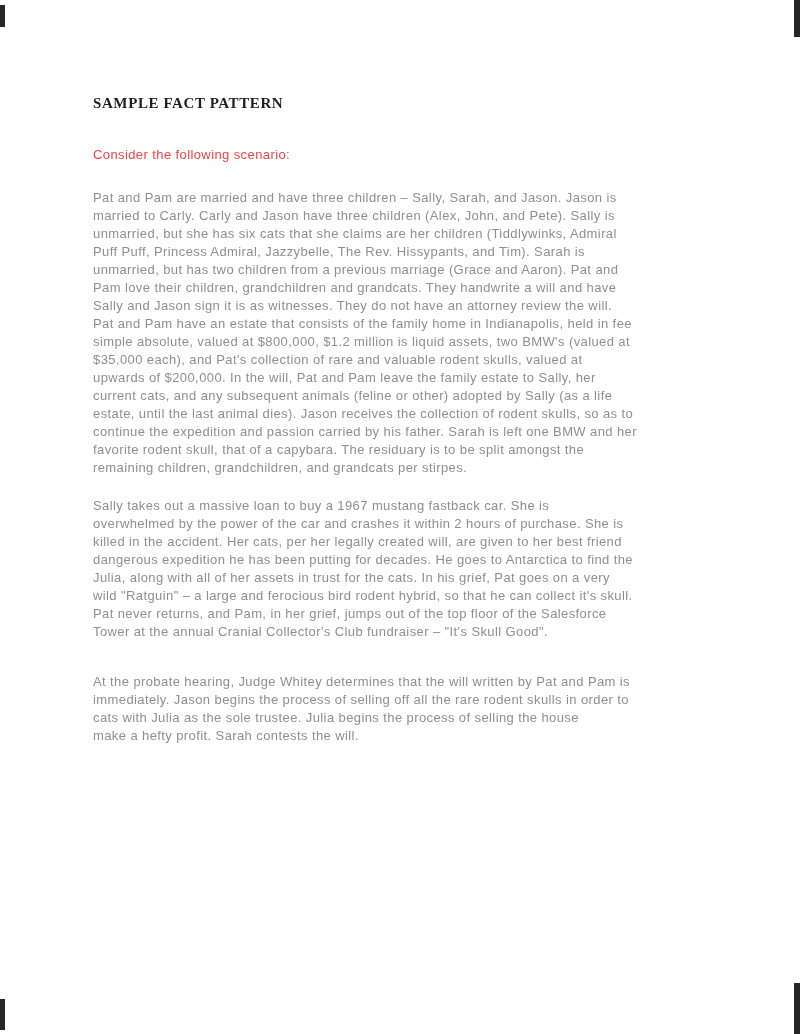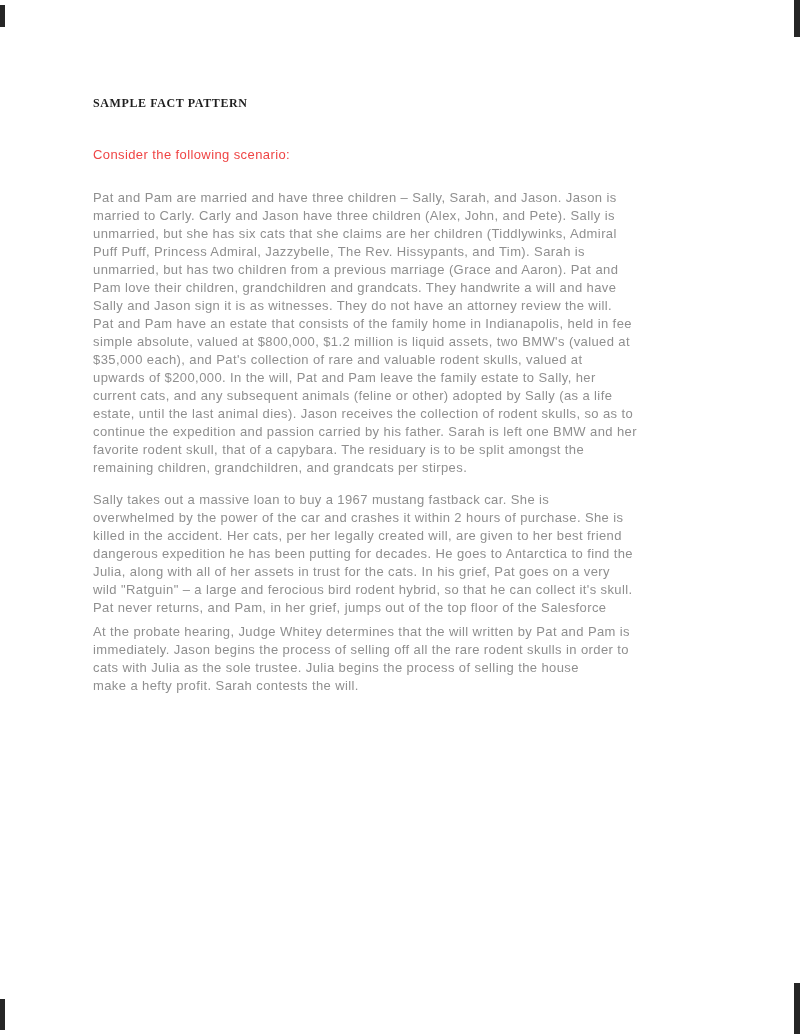--- a/index.html
+++ b/index.html
@@ -17,21 +17,21 @@
   .page {
     position: absolute;
     left: 93px;
     top: 94px;
     width: 660px;
   }
   .doc-title {
     margin: 0;
     font-family: "Liberation Serif", serif;
     font-weight: bold;
-    font-size: 12px;
+    font-size: 15px;
     line-height: 18px;
     letter-spacing: 0.6px;
     color: #1f1f1f;
   }
   .intro {
     margin: 34px 0 0 0;
     font-size: 13px;
     line-height: 18px;
     letter-spacing: 0.4px;
     color: #ef4444;
@@ -41,22 +41,22 @@
   }
   .paragraph .line {
     white-space: pre;
     font-size: 13px;
     line-height: 18px;
     letter-spacing: 0.4px;
     color: #8f8f8f;
   }
   .gap-a { margin-top: 25px; }
   .gap-b { margin-top: 0; }
-  .gap-c { margin-top: 14px; }
-  .gap-d { margin-top: 6px; }
+  .gap-c { margin-top: 20px; }
+  .gap-d { margin-top: 32px; }
   
   .edge-mark {
     position: absolute;
     background: #262626;
   }
   .edge-mark.tl { left: 0;    top: 5px;    width: 5px; height: 22px; }
   .edge-mark.tr { left: 794px; top: 0;     width: 6px; height: 37px; }
   .edge-mark.bl { left: 0;    top: 999px;  width: 5px; height: 31px; }
   .edge-mark.br { left: 794px; top: 983px; width: 6px; height: 51px; }
 </style>
@@ -96,20 +96,21 @@
     </div>
 
   <div class="paragraph gap-c">
       <div class="line">Sally takes out a massive loan to buy a 1967 mustang fastback car. She is</div>
       <div class="line">overwhelmed by the power of the car and crashes it within 2 hours of purchase. She is</div>
       <div class="line">killed in the accident. Her cats, per her legally created will, are given to her best friend</div>
       <div class="line">dangerous expedition he has been putting for decades. He goes to Antarctica to find the</div>
       <div class="line">Julia, along with all of her assets in trust for the cats. In his grief, Pat goes on a very</div>
       <div class="line">wild "Ratguin" – a large and ferocious bird rodent hybrid, so that he can collect it's skull.</div>
       <div class="line">Pat never returns, and Pam, in her grief, jumps out of the top floor of the Salesforce</div>
+      <div class="line">Tower at the annual Cranial Collector's Club fundraiser – "It's Skull Good".</div>
     </div>
 
   <div class="paragraph gap-d">
       <div class="line">At the probate hearing, Judge Whitey determines that the will written by Pat and Pam is</div>
       <div class="line">immediately. Jason begins the process of selling off all the rare rodent skulls in order to</div>
       <div class="line">cats with Julia as the sole trustee. Julia begins the process of selling the house</div>
       <div class="line">make a hefty profit. Sarah contests the will.</div>
     </div>
 </div>
 

